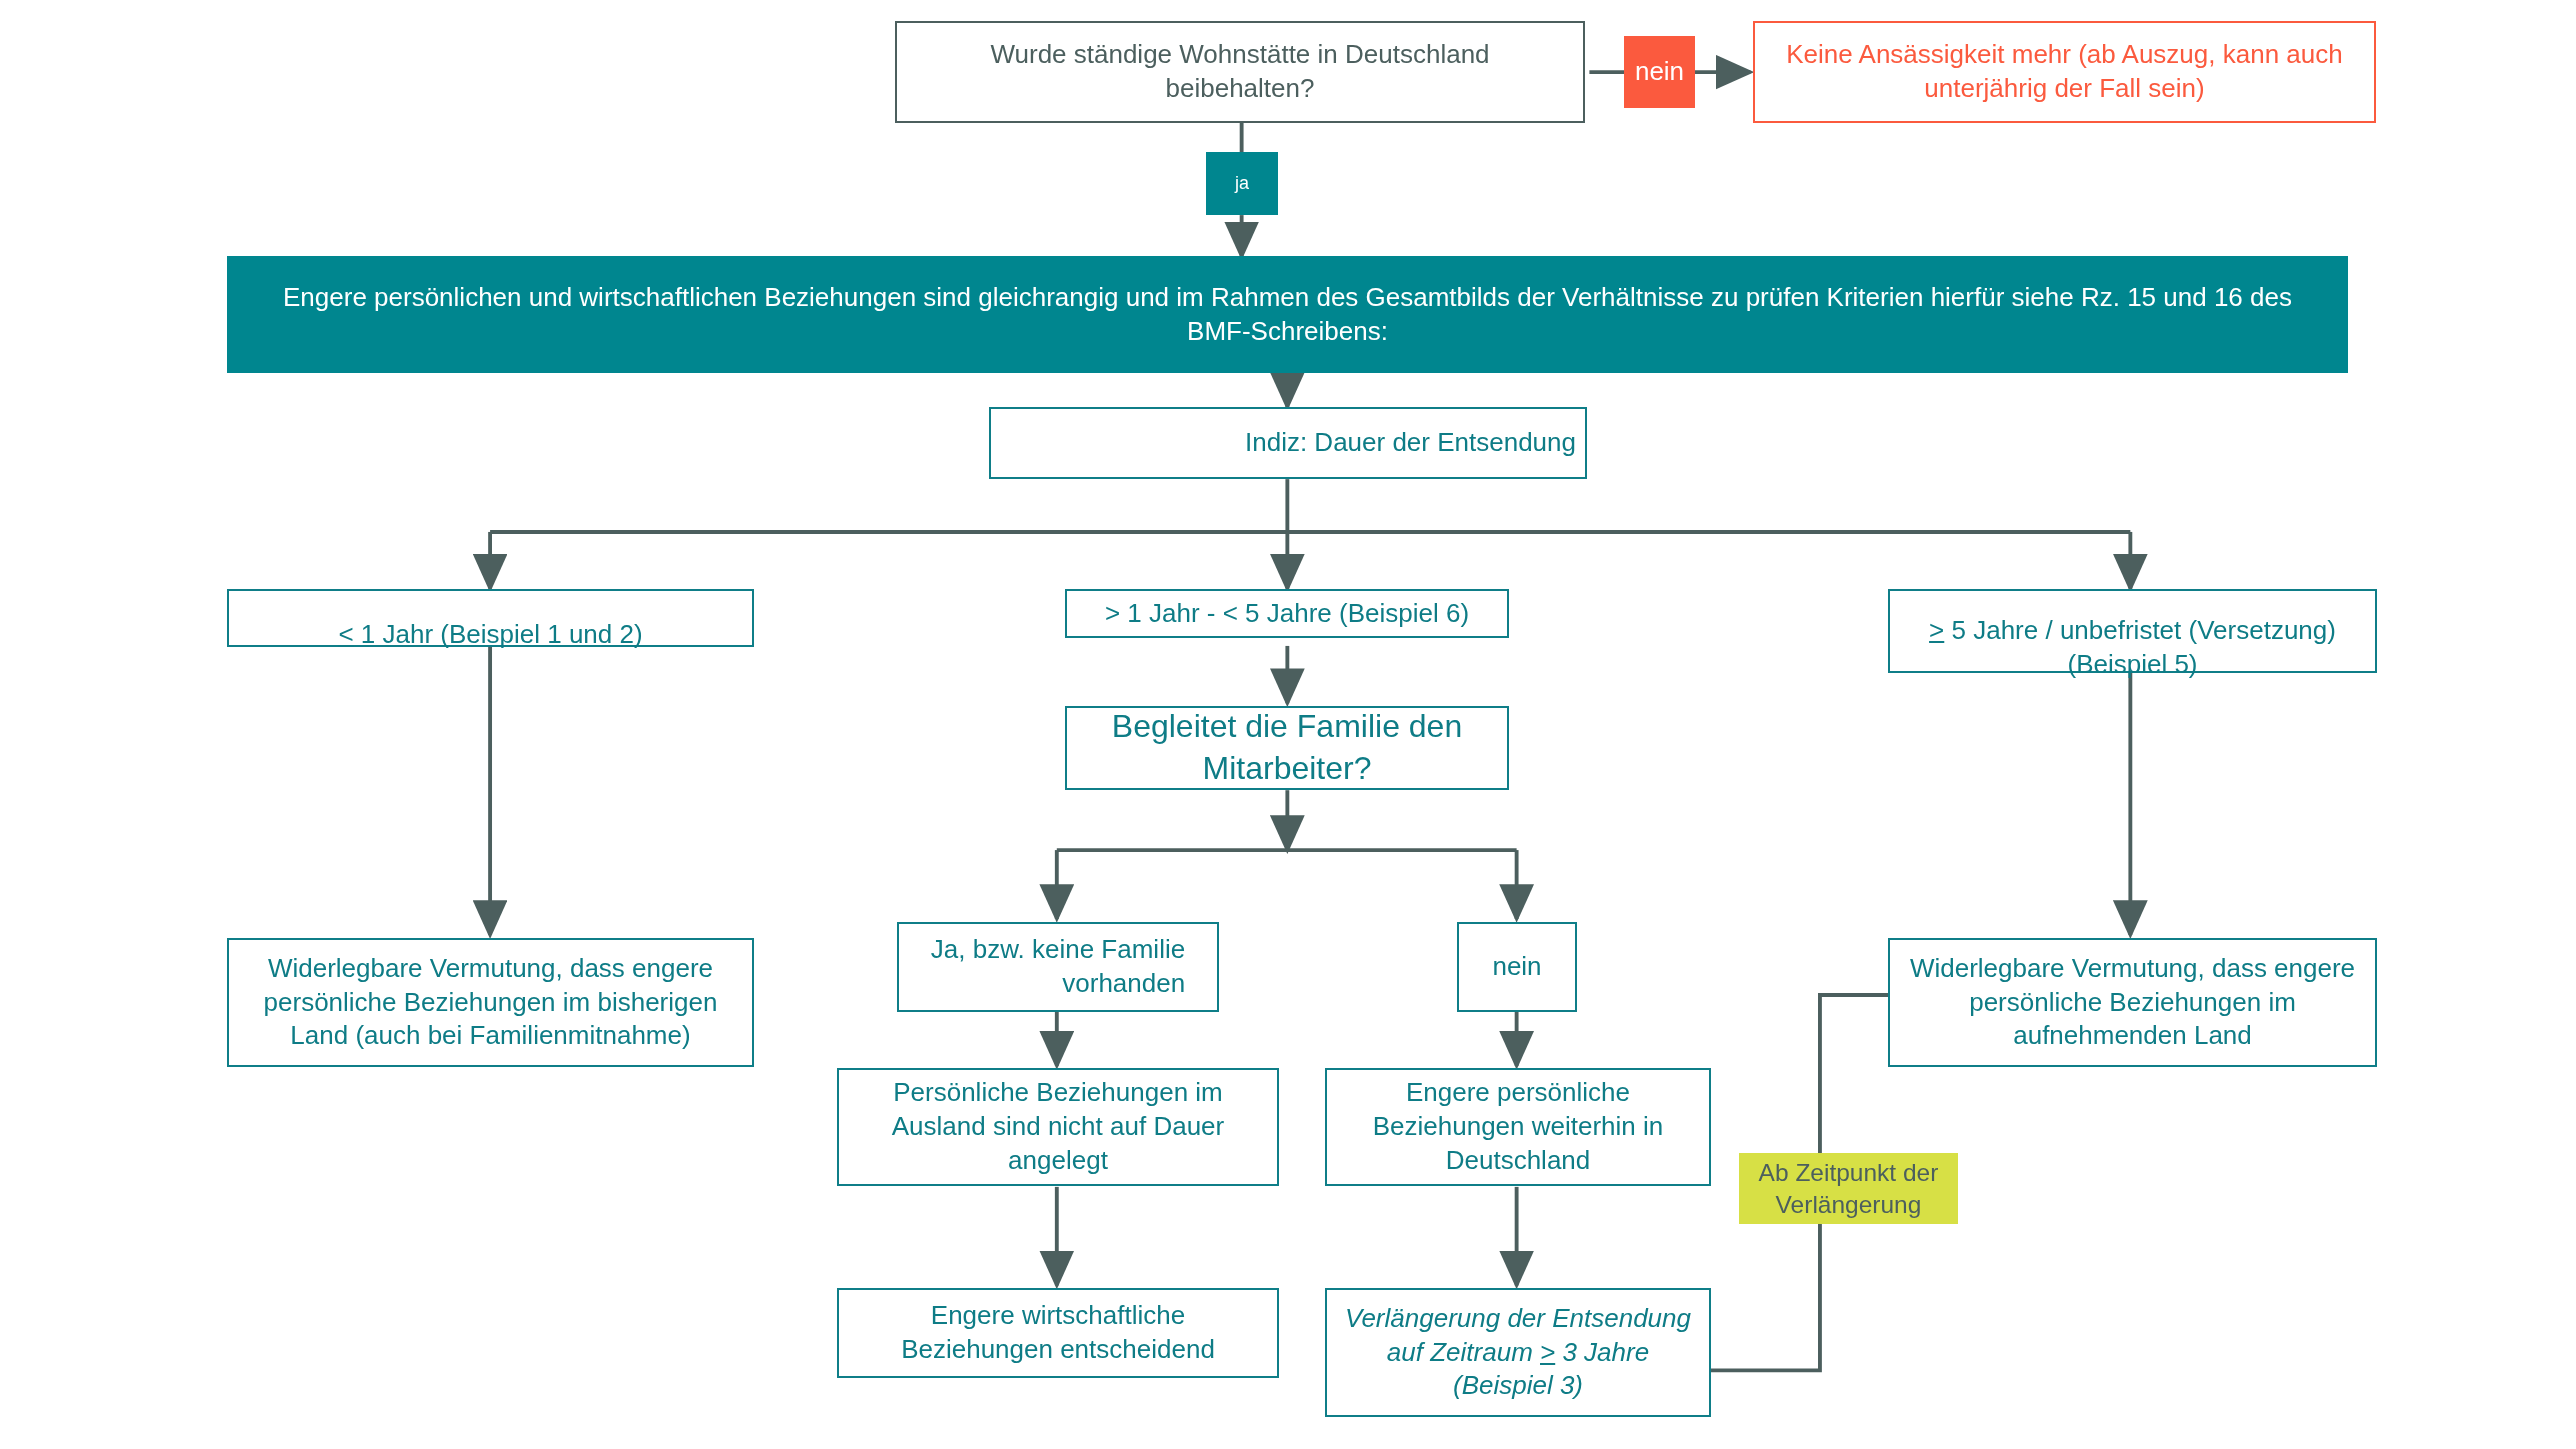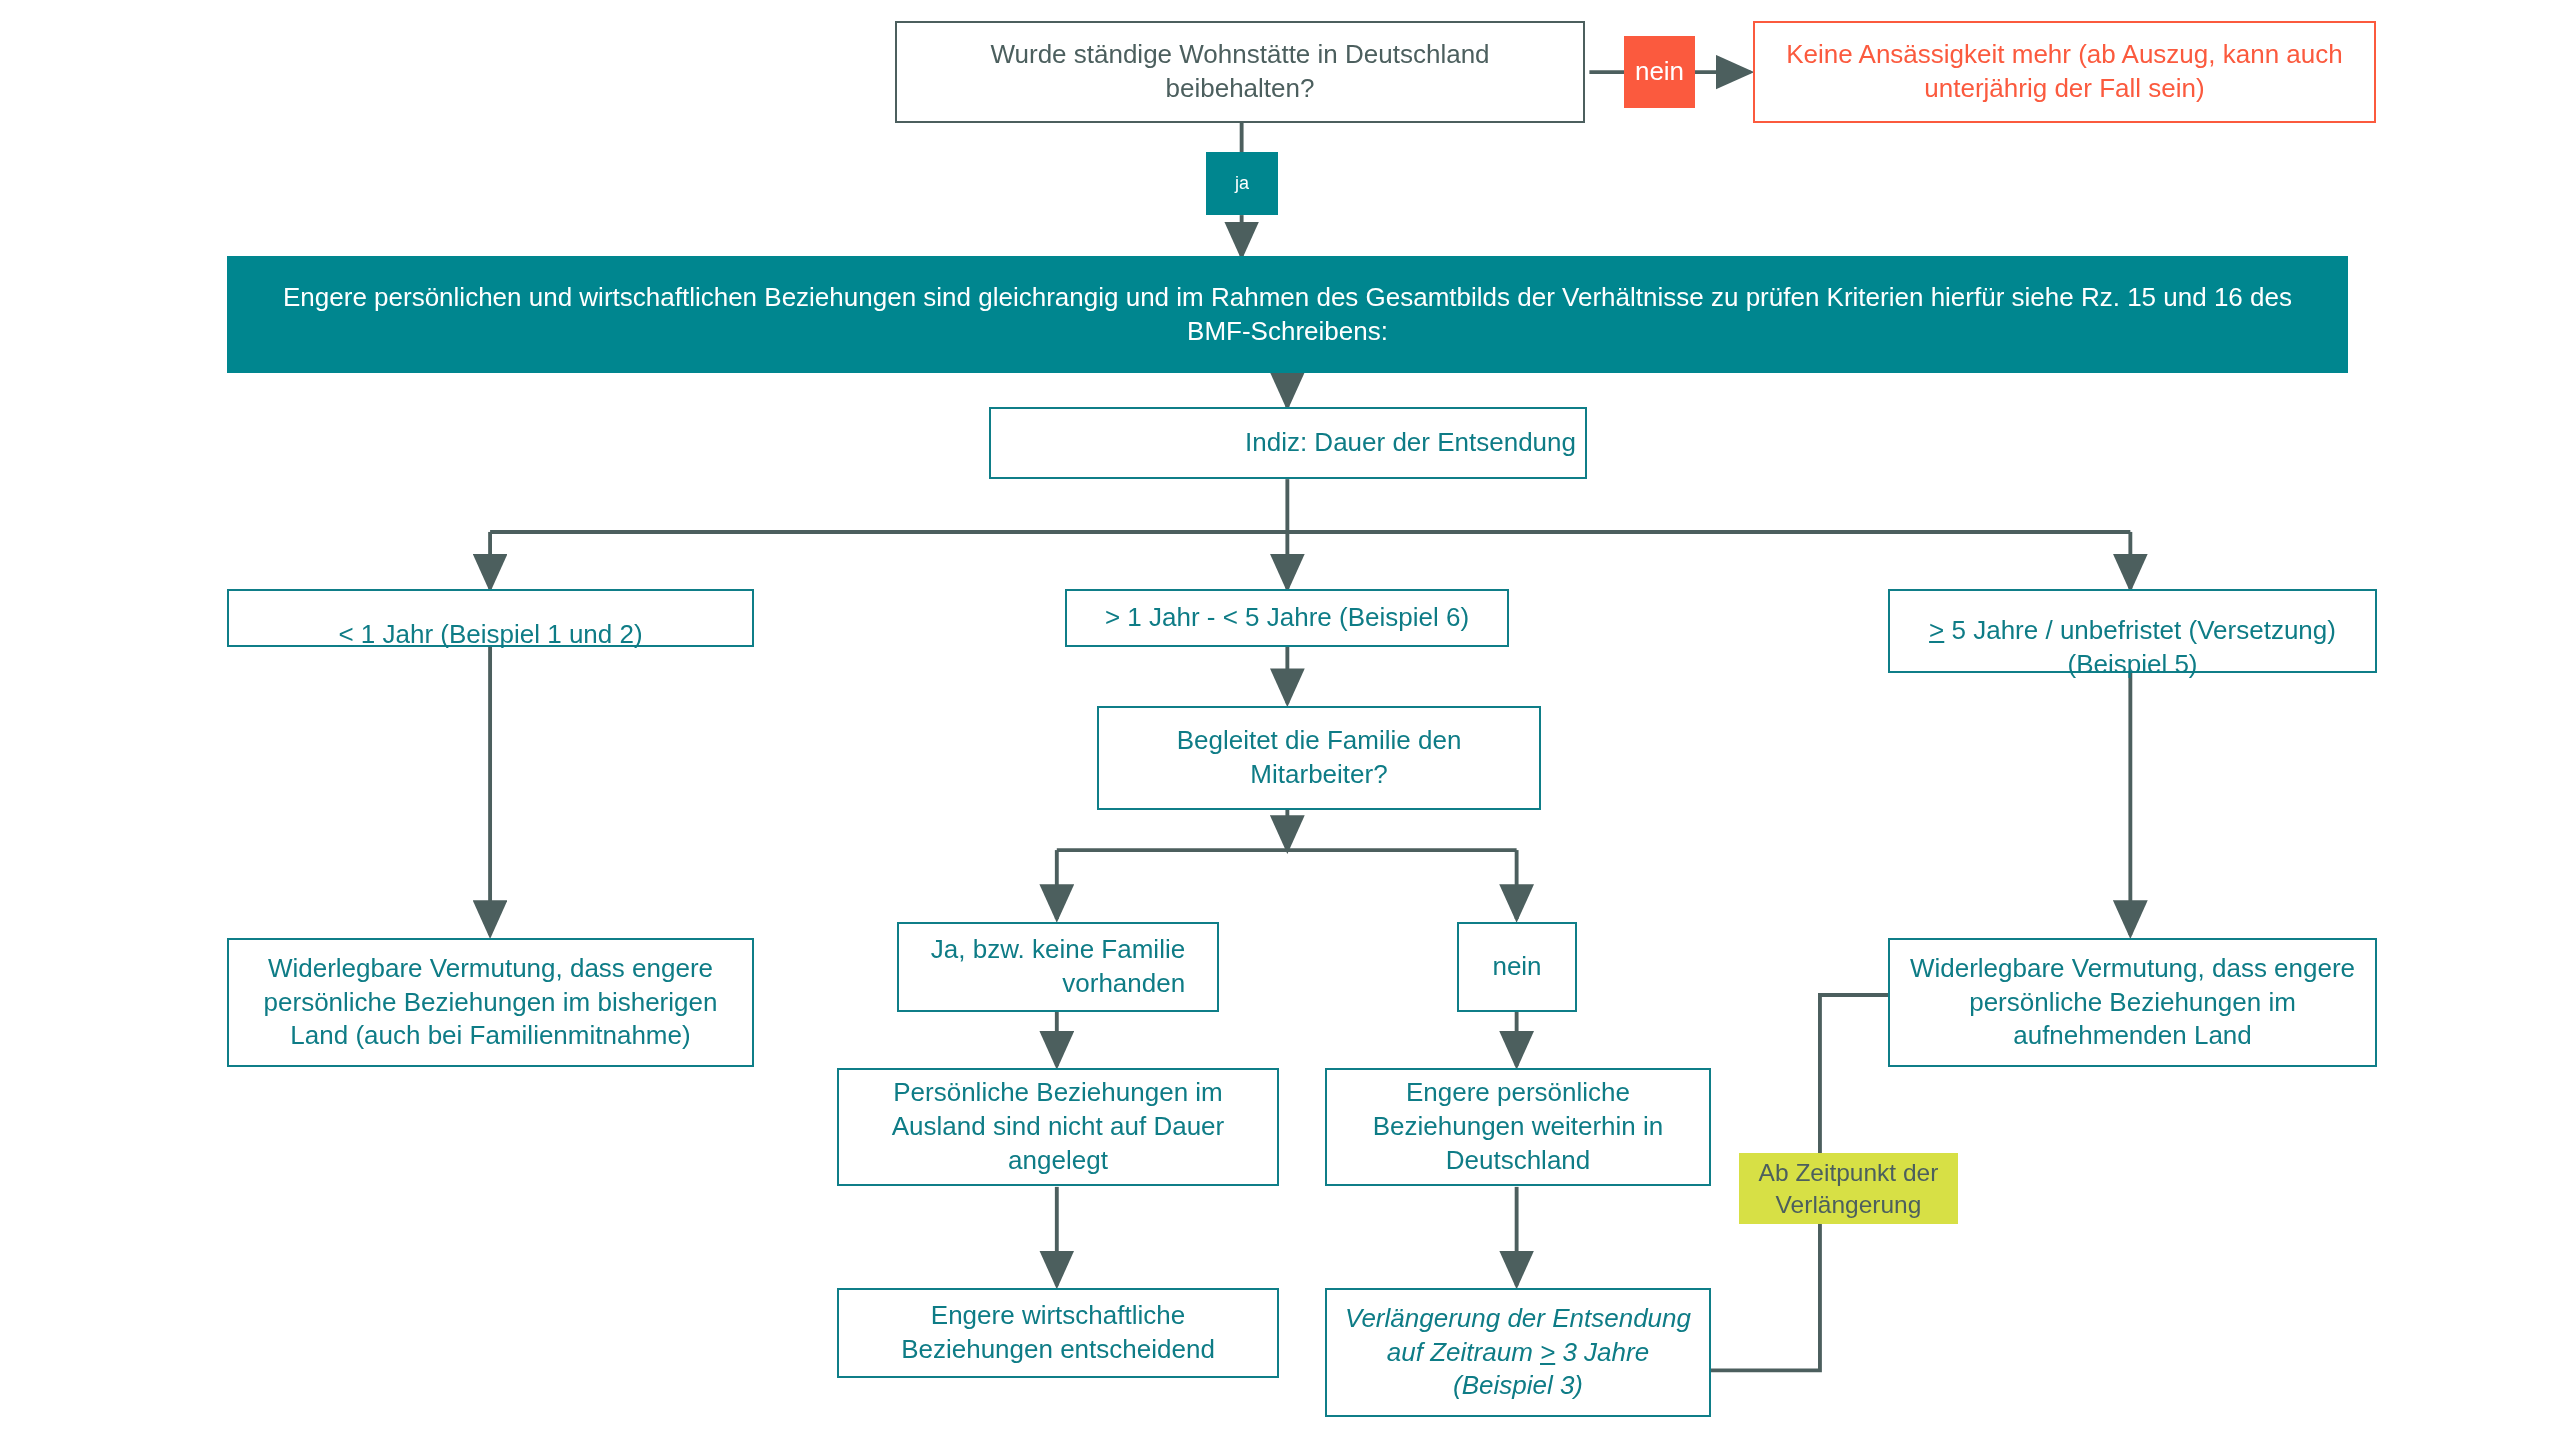--- a/index.html
+++ b/index.html
@@ -149,38 +149,38 @@
   <div class="node teal-outline" style="left:989px;top:407px;width:598px;height:72px;font-size:26px;justify-content:flex-end;">
     <span class="txt">Indiz: Dauer der Entsendung</span>
   </div>
 
   <div class="node teal-outline" style="left:227px;top:589px;width:527px;height:58px;font-size:26px;">
     <span class="txt">
       <span class="u">&lt;</span><span> 1 Jahr (Beispiel 1 und 2)</span>
     </span>
   </div>
 
-  <div class="node teal-outline" style="left:1065px;top:589px;width:444px;height:58px;font-size:26px;">
+  <div class="node teal-outline" style="left:1065px;top:589px;width:444px;height:49px;font-size:26px;">
     <span class="txt">&gt; 1 Jahr - &lt; 5 Jahre (Beispiel 6)</span>
   </div>
 
   <div class="node teal-outline" style="left:1888px;top:589px;width:489px;height:84px;font-size:26px;">
     <span class="txt">
       <span class="u">&gt;</span><span> 5 Jahre / unbefristet (Versetzung)
 (Beispiel 5)</span>
     </span>
   </div>
 
   <div class="node teal-outline" style="left:227px;top:938px;width:527px;height:129px;font-size:26px;">
     <span class="txt">Widerlegbare Vermutung, dass engere
 persönliche Beziehungen im bisherigen
 Land (auch bei Familienmitnahme)</span>
   </div>
 
-  <div class="node teal-outline" style="left:1065px;top:706px;width:444px;height:104px;font-size:26px;margin-left:32px;">
+  <div class="node teal-outline" style="left:1065px;top:706px;width:444px;height:84px;font-size:32px;">
     <span class="txt">Begleitet die Familie den
 Mitarbeiter?</span>
   </div>
 
   <div class="node teal-outline" style="left:897px;top:922px;width:322px;height:90px;font-size:26px;text-align:right;">
     <span class="txt">Ja, bzw. keine Familie
 vorhanden</span>
   </div>
 
   <div class="node teal-outline" style="left:1457px;top:922px;width:120px;height:90px;font-size:26px;">

